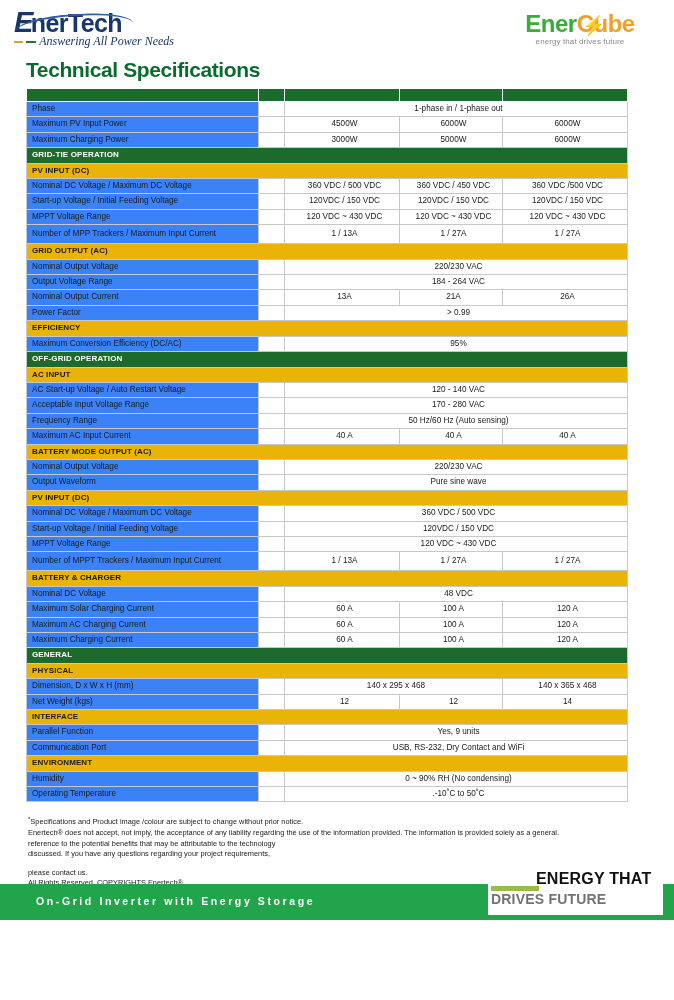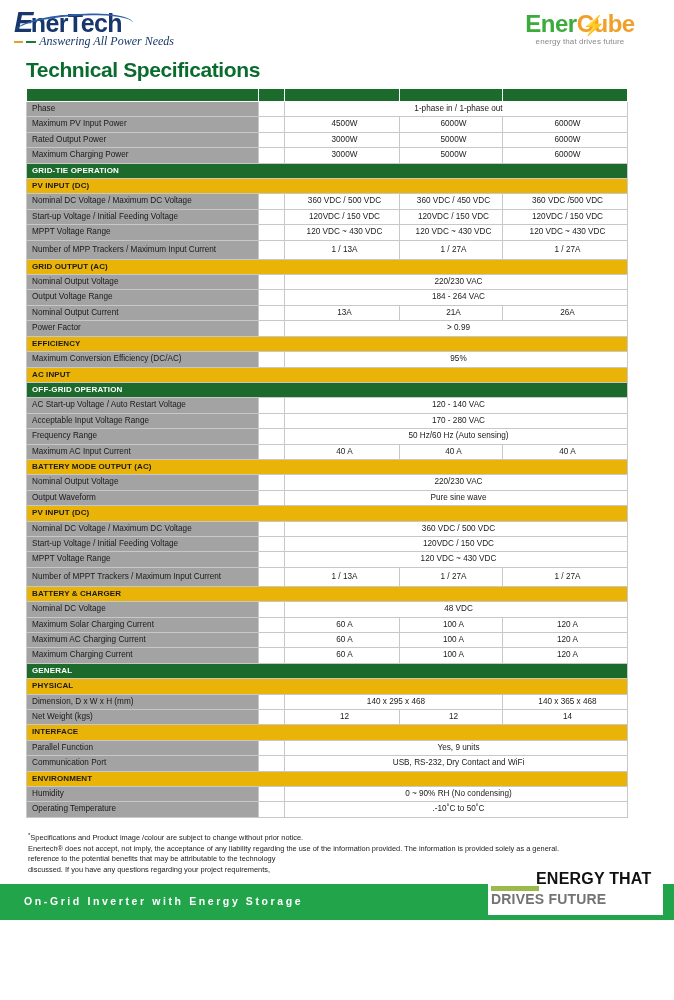--- a/index.html
+++ b/index.html
@@ -125,21 +125,21 @@
   }
   table.spec td {
     border: 1px solid #c8c8c8;
     padding: 0 0 0 5px;
     height: 14.4px;
     line-height: 14.4px;
     white-space: nowrap;
     overflow: hidden;
   }
   td.lbl {
-    background: #a3a3a3;
+    background: #3b82f6;
     color: #1a1a1a;
     width: 232px;
   }
   td.gap {
     background: #ffffff;
     width: 26px;
     padding: 0;
     border-left: 1px solid #c8c8c8;
     border-right: 1px solid #c8c8c8;
   }
@@ -198,21 +198,21 @@
   .banner {
     position: absolute;
     left: 0;
     top: 884px;
     width: 674px;
     height: 36px;
     background: #22a44b;
   }
   .banner-text {
     position: absolute;
-    left: 24px;
+    left: 36px;
     top: 11px;
     color: #ffffff;
     font-size: 10.5px;
     font-weight: bold;
     letter-spacing: 2.6px;
     white-space: nowrap;
   }
   .banner-box {
     position: absolute;
     left: 488px;
@@ -295,34 +295,27 @@
           <td colspan="3" class="val">1-phase  in / 1-phase out</td>
         </tr>
         <tr>
           <td class="lbl">Maximum PV Input Power</td>
           <td class="gap"></td>
           <td class="val c1">4500W</td>
           <td class="val c2">6000W</td>
           <td class="val c3">6000W</td>
         </tr>
         <tr>
-          <td class="lbl">Rated Output Power</td>
+          <td class="lbl">Maximum Charging Power</td>
           <td class="gap"></td>
           <td class="val c1">3000W</td>
           <td class="val c2">5000W</td>
           <td class="val c3">6000W</td>
         </tr>
         <tr>
-          <td class="lbl">Maximum Charging Power</td>
-          <td class="gap"></td>
-          <td class="val c1">3000W</td>
-          <td class="val c2">5000W</td>
-          <td class="val c3">6000W</td>
-        </tr>
-        <tr>
           <td colspan="5" class="sec-dark">GRID-TIE OPERATION</td>
         </tr>
         <tr>
           <td colspan="5" class="sec-light">PV INPUT (DC)</td>
         </tr>
         <tr>
           <td class="lbl">Nominal DC Voltage / Maximum DC Voltage</td>
           <td class="gap"></td>
           <td class="val c1">360 VDC / 500 VDC</td>
           <td class="val c2">360 VDC / 450 VDC</td>
@@ -376,24 +369,24 @@
         </tr>
         <tr>
           <td colspan="5" class="sec-light">EFFICIENCY</td>
         </tr>
         <tr>
           <td class="lbl">Maximum Conversion Efficiency (DC/AC)</td>
           <td class="gap"></td>
           <td colspan="3" class="val">95%</td>
         </tr>
         <tr>
+          <td colspan="5" class="sec-dark">OFF-GRID OPERATION</td>
+        </tr>
+        <tr>
           <td colspan="5" class="sec-light">AC  INPUT</td>
-        </tr>
-        <tr>
-          <td colspan="5" class="sec-dark">OFF-GRID OPERATION</td>
         </tr>
         <tr>
           <td class="lbl">AC Start-up Voltage / Auto Restart Voltage</td>
           <td class="gap"></td>
           <td colspan="3" class="val">120 - 140 VAC</td>
         </tr>
         <tr>
           <td class="lbl">Acceptable Input Voltage Range</td>
           <td class="gap"></td>
           <td colspan="3" class="val">170 - 280 VAC</td>

